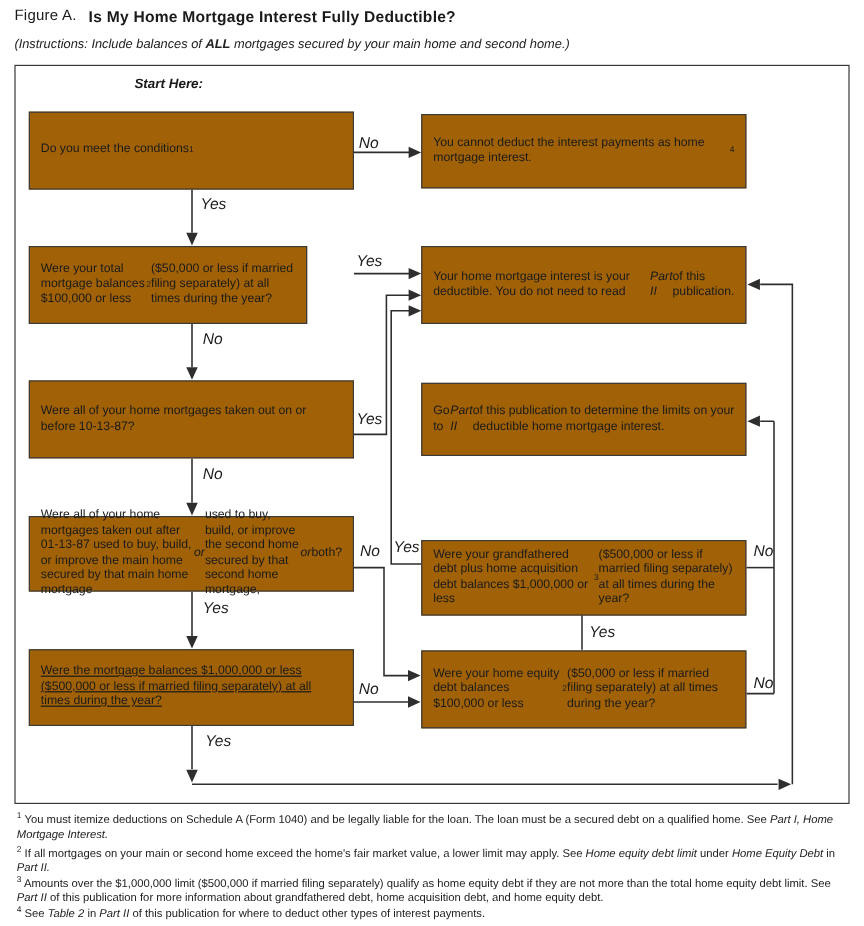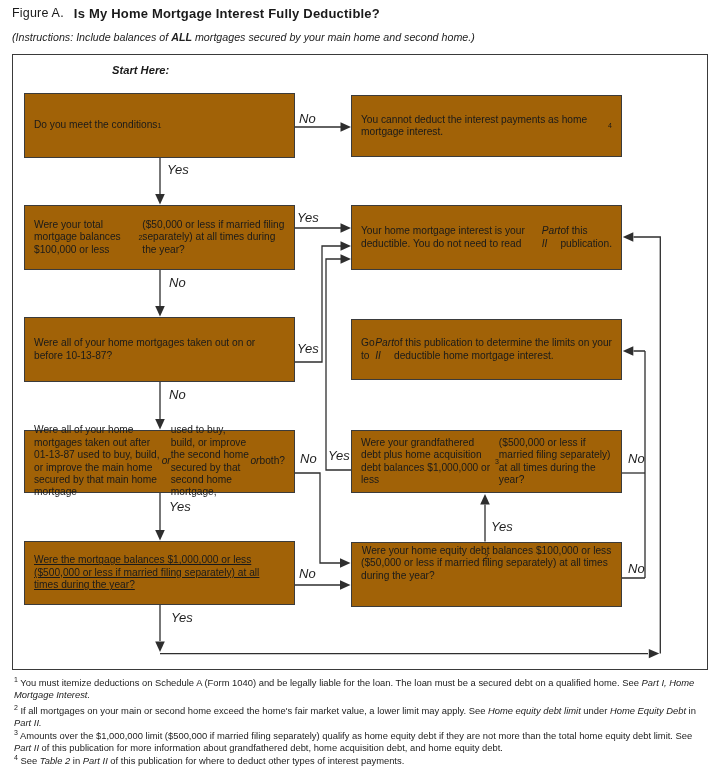--- a/index.html
+++ b/index.html
@@ -98,21 +98,21 @@
     <g>
       <path d="M622 578 H645 M645 578 V351 M645 351 H633.5"></path>
       <polygon points="622.8,351 633.3,346.3 633.3,355.7"></polygon>
     </g>
   </svg>
 
   <div class="abs fbox" style="left:24px;top:93px;width:271px;height:65px;">
       <span>Do you meet the conditions</span>
       <sup>1</sup>
     </div>
-  <div class="abs fbox" style="left:24px;top:205px;width:271px;height:65px;">
+  <div class="abs fbox" style="left:24px;top:205px;width:232px;height:65px;">
       <span>Were your total mortgage balances $100,000 or less</span>
       <sup>2</sup>
       <span> ($50,000 or less if married filing separately) at all times during the year?</span>
     </div>
   <div class="abs fbox" style="left:24px;top:317px;width:271px;height:65px;">
       <span>Were all of your home mortgages taken out on or before 10-13-87?</span>
     </div>
   <div class="abs fbox" style="left:24px;top:430px;width:271px;height:63px;">
       <span>Were all of your home mortgages taken out after 01-13-87 used to buy, build, or improve the main home secured by that main home mortgage </span>
       <span class="st-i">or</span>
@@ -131,26 +131,26 @@
   <div class="abs fbox" style="left:351px;top:205px;width:271px;height:65px;">
       <span>Your home mortgage interest is your deductible. You do not need to read </span>
       <span class="st-i">Part II</span>
       <span> of this publication.</span>
     </div>
   <div class="abs fbox" style="left:351px;top:319px;width:271px;height:61px;">
       <span>Go to </span>
       <span class="st-i">Part II</span>
       <span> of this publication to determine the limits on your deductible home mortgage interest.</span>
     </div>
-  <div class="abs fbox" style="left:351px;top:430px;width:271px;height:63px;">
+  <div class="abs fbox" style="left:351px;top:450px;width:271px;height:63px;">
       <span>Were your grandfathered debt plus home acquisition debt balances $1,000,000 or less</span>
       <sup>3</sup>
       <span> ($500,000 or less if married filing separately) at all times during the year?</span>
     </div>
-  <div class="abs fbox" style="left:351px;top:542px;width:271px;height:65px;flex-direction:column;">
+  <div class="abs fbox" style="left:351px;top:542px;width:271px;height:65px;">
       <span>Were your home equity debt balances $100,000 or less</span>
       <sup>2</sup>
       <span> ($50,000 or less if married filing separately) at all times during the year?</span>
     </div>
 
   <span class="abs edge-label" style="left:299px;top:111px;">No</span>
   <span class="abs edge-label" style="left:167px;top:162px;">Yes</span>
   <span class="abs edge-label" style="left:297px;top:210px;">Yes</span>
   <span class="abs edge-label" style="left:169px;top:275px;">No</span>
   <span class="abs edge-label" style="left:297px;top:341px;">Yes</span>

